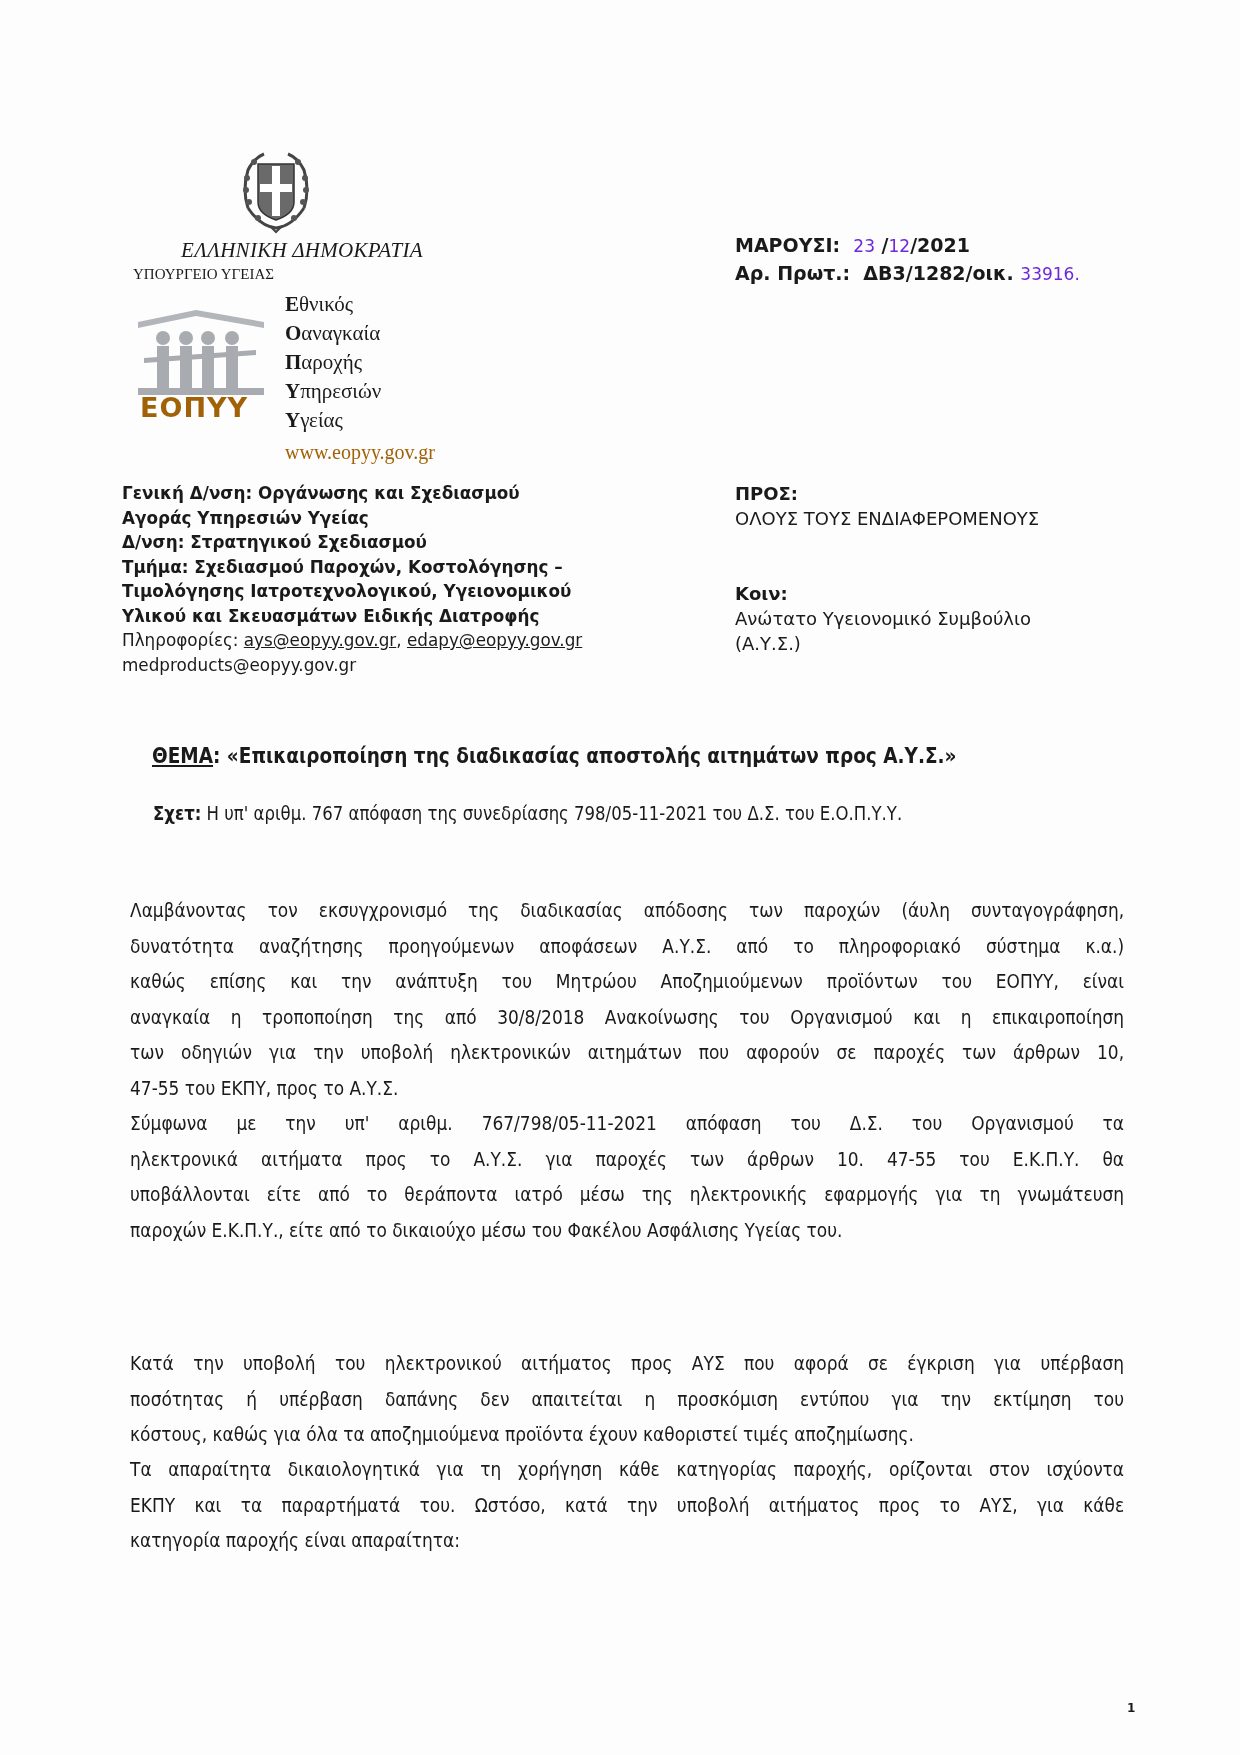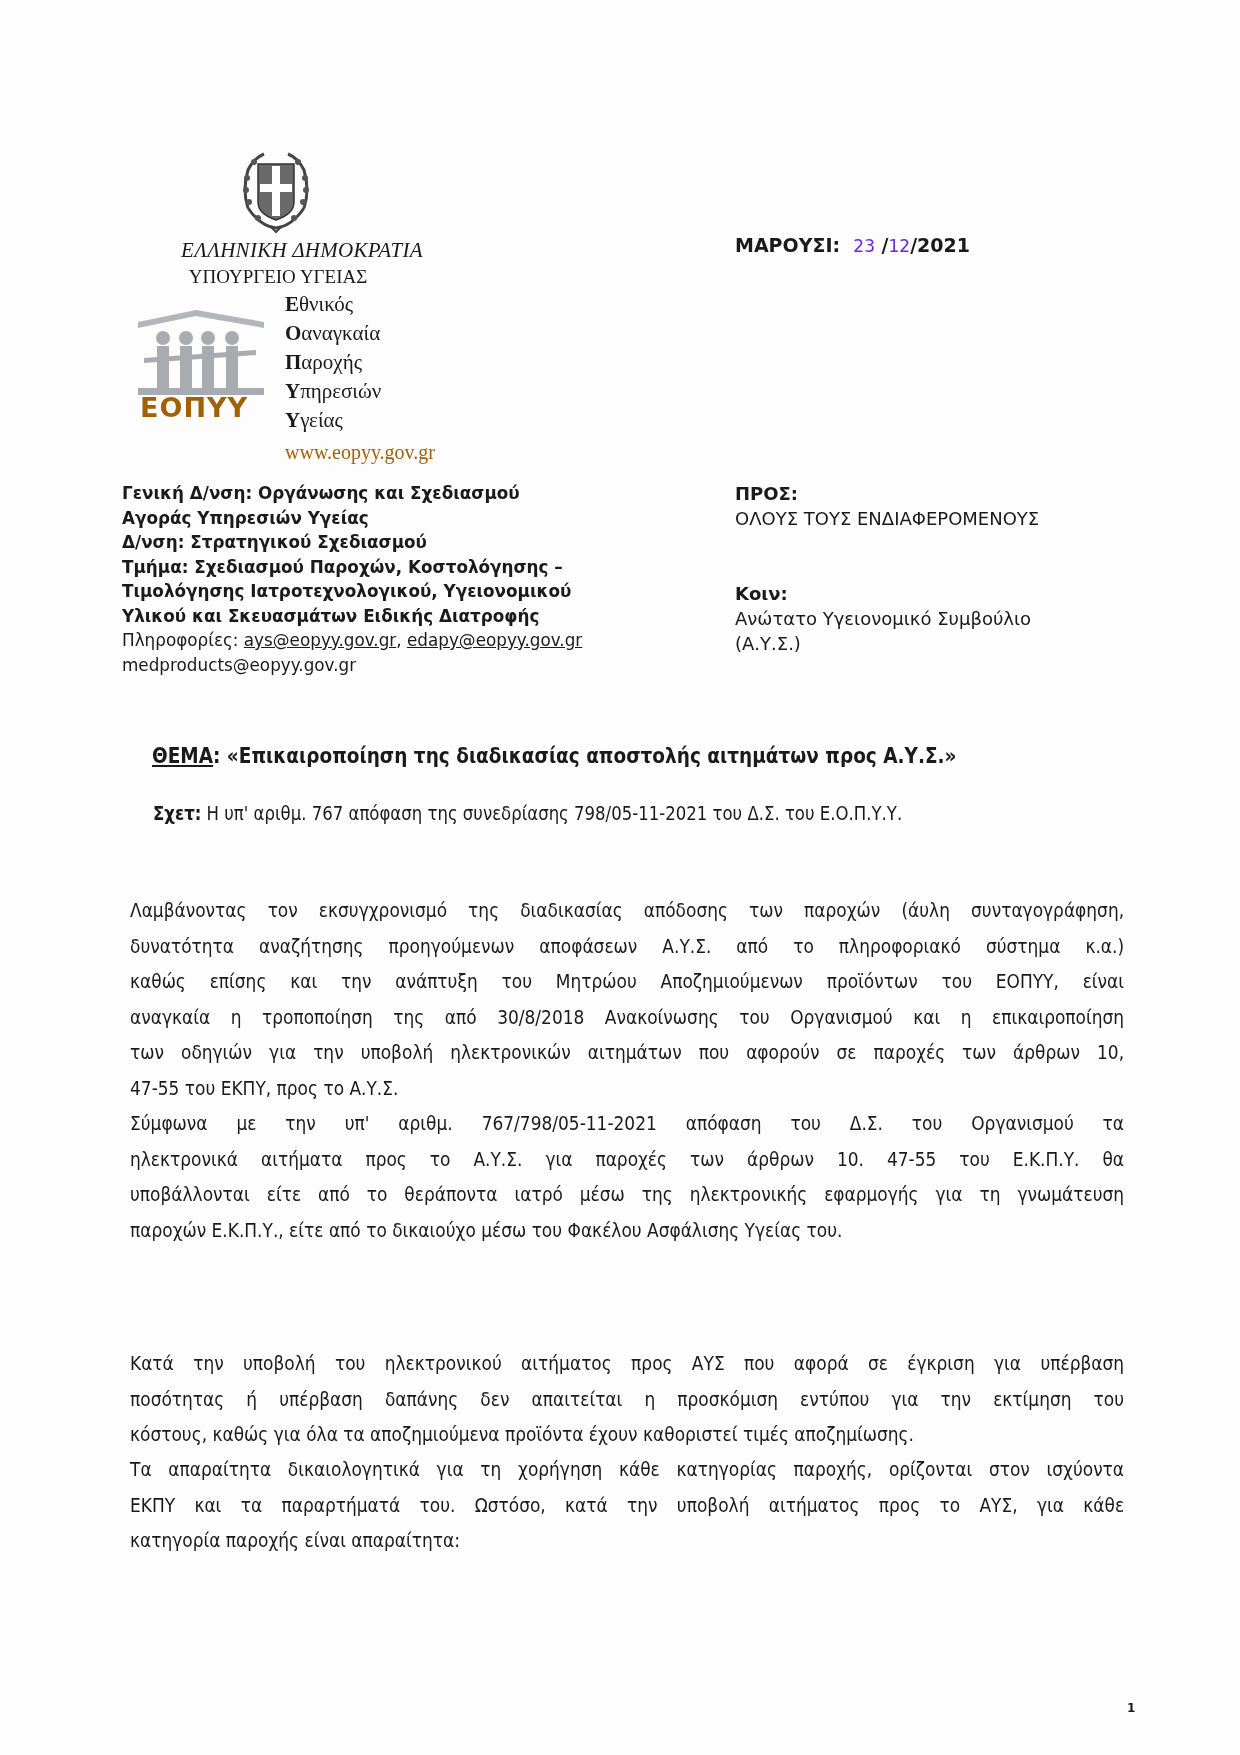--- a/index.html
+++ b/index.html
@@ -2,21 +2,21 @@
 <html><head>
 <meta charset="utf-8">
 <style>
   html, body { margin:0; padding:0; }
   body { width:1240px; height:1755px; background:#fdfdfd; position:relative; overflow:hidden; color:#1a1a1a; font-family:"DejaVu Sans Condensed","DejaVu Sans",sans-serif; }
   .abs { position:absolute; }
   .serif { font-family:"Liberation Serif","DejaVu Serif",serif; }
   .sans { font-family:"DejaVu Sans", sans-serif; }
   #emblem { left:238px; top:150px; width:76px; height:84px; }
   #gov1 { left:133px; top:238px; width:290px; text-align:right; font-size:21px; letter-spacing:0.3px;font-style:italic; }
-  #gov2 { left:133px; top:266px; width:290px; text-align:center; font-size:19px; }
+  #gov2 { left:133px; top:266px; width:290px; text-align:left; font-size:15px; }
   #logo { left:136px; top:300px; width:130px; height:128px; }
   .org { left:285px; font-size:21px; line-height:29px; }
   .org b { font-weight:bold; }
   #www { left:285px; top:441px; font-size:20px; color:#a16207; }
   #left-block { left:122px; top:481px; width:560px; font-size:17.5px; line-height:24.5px; transform:scaleX(0.96); transform-origin:left top; }
   #left-block .b { font-weight:bold; }
   #left-block .u { text-decoration:underline; }
   #hdr-right { left:735px; top:232px; font-size:19px; line-height:27px; font-weight:bold; }
   .hand { color:#6d28d9; font-family:"DejaVu Sans",sans-serif; font-weight:normal; font-size:17px; }
   #to-block { left:735px; top:481px; font-size:18px; line-height:25px; }
@@ -93,20 +93,21 @@
   <div class="b">Δ/νση:  Στρατηγικού Σχεδιασμού</div>
   <div class="b">Τμήμα: Σχεδιασμού Παροχών, Κοστολόγησης –</div>
   <div class="b">Τιμολόγησης Ιατροτεχνολογικού, Υγειονομικού</div>
   <div class="b">Υλικού και Σκευασμάτων Ειδικής Διατροφής</div>
   <div><span>Πληροφορίες: </span><span class="u">ays@eopyy.gov.gr</span><span>, </span><span class="u">edapy@eopyy.gov.gr</span></div>
   <div>medproducts@eopyy.gov.gr</div>
 </div>
 
 <div id="hdr-right" class="abs sans">
   <div><span>ΜΑΡΟΥΣΙ:</span>&nbsp;&nbsp;<span class="hand">23</span> /<span class="hand">12</span><span>/2021</span></div>
+  <div><span>Αρ. Πρωτ.:</span>&nbsp;&nbsp;<span>ΔΒ3/1282/οικ.</span> <span class="hand">33916.</span></div>
 </div>
 
 <div id="to-block" class="abs sans">
   <div style="font-weight:bold">ΠΡΟΣ:</div>
   <div>ΟΛΟΥΣ ΤΟΥΣ ΕΝΔΙΑΦΕΡΟΜΕΝΟΥΣ</div>
   <div style="height:50px"></div>
   <div style="font-weight:bold">Κοιν:</div>
   <div>Ανώτατο Υγειονομικό Συμβούλιο</div>
   <div>(Α.Υ.Σ.)</div>
 </div>

